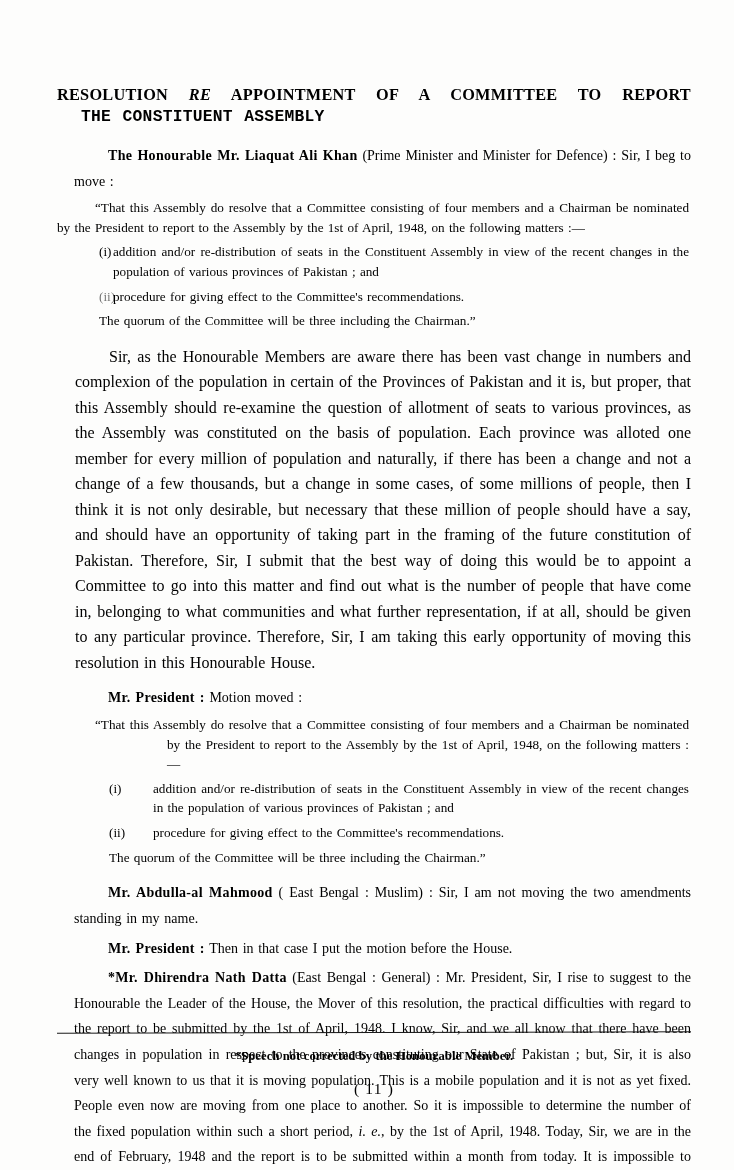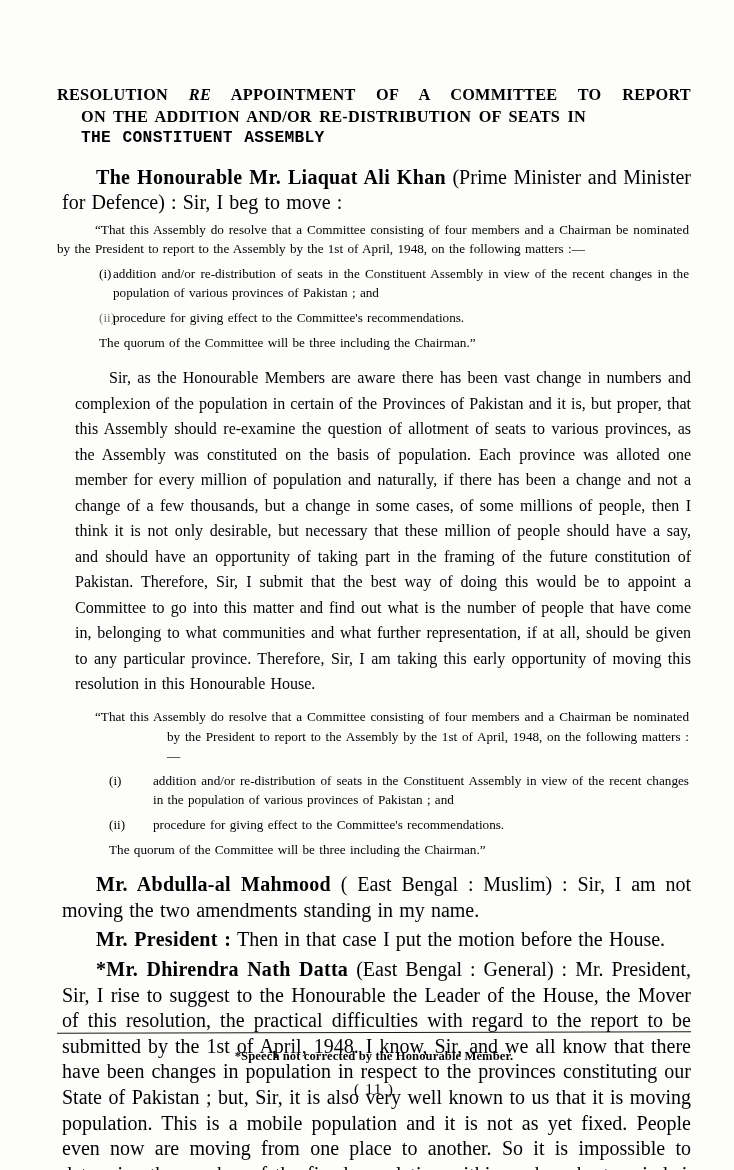--- a/index.html
+++ b/index.html
@@ -51,24 +51,24 @@
   }
   .doc-title .tline.l3 {
     padding-left: 24px;
     word-spacing: 1.5px;
     font-family: Liberation Mono, monospace;
   }
   .doc-title em { font-style: italic; }
 
   
   .speech {
-    font-size: 20px;
+    font-size: 14px;
     line-height: 25.6px;
     text-align: justify;
-    margin: 0 0 4px 5px;
+    margin: 0 0 4px 17px;
     word-spacing: 1.2px;
   }
   .speech.indent { text-indent: 34px; }
   .speaker {
     font-weight: bold;
     letter-spacing: 0.3px;
   }
 
   
   .body-par {
@@ -159,41 +159,41 @@
 </style>
 </head>
 <body>
 
 <div class="page">
 
   <div class="content">
 
     <h1 class="doc-title">
       <span class="tline l1"><span>RESOLUTION </span><em>RE</em><span> APPOINTMENT OF A COMMITTEE TO REPORT</span></span>
-      <span class="tline l2">ON THE ADDITION AND/OR RE-DISTRIBUTION OF SEATS IN</span>
       <span class="tline l3">THE CONSTITUENT ASSEMBLY</span>
     </h1>
 
     <p class="speech indent"><span class="speaker">The Honourable Mr. Liaquat Ali Khan</span><span> (Prime Minister and Minister for Defence) :  Sir, I beg to move :</span></p>
 
     <div class="quote q1">
       <p class="q-lead q-lead-wrap">“That this Assembly do resolve that a Committee consisting of four members and a Chairman be nominated by the President to report to the Assembly by the 1st of April, 1948, on the following matters :—</p>
       <div class="q-item">
         <span class="marker">(i)</span>
         <span class="qtext">addition and/or re-distribution of seats in the Constituent Assembly in view of the recent changes in the population of various provinces of Pakistan ; and</span>
       </div>
       <div class="q-item faded">
         <span class="marker">(ii)</span>
         <span class="qtext">procedure for giving effect to the Committee's recommendations.</span>
       </div>
       <p class="q-tail">The quorum of the Committee will be three including the Chairman.”</p>
     </div>
 
     <p class="body-par">Sir, as the Honourable Members are aware there has been vast change in numbers and complexion of the population in certain of the Provinces of Pakistan and it is, but proper, that this Assembly should re-examine the question of allotment of seats to various provinces, as the Assembly was constituted on the basis of population.  Each province was alloted one member for every million of population and naturally, if there has been a change and not a change of a few thousands, but a change in some cases, of some millions of people, then I think it is not only desirable, but necessary that these million of people should have a say, and should have an opportunity of taking part in the framing of the future constitution of Pakistan.  Therefore, Sir, I submit that the best way of doing this would be to appoint a Committee to go into this matter and find out what is the number of people that have come in, belonging to what communities and what further representation, if at all, should be given to any particular province.  Therefore, Sir, I am taking this early opportunity of moving this resolution in this Honourable House.</p>
 
+    <p class="speech indent"><span class="speaker">Mr. President :</span><span>  Motion moved :</span></p>
 
     <div class="quote q2">
       <p class="q-lead q-lead-wrap">“That this Assembly do resolve that a Committee consisting of four members and a Chairman be nominated by the President to report to the Assembly by the 1st of April, 1948, on the following matters :—</p>
       <div class="q-item">
         <span class="marker">(i)</span>
         <span class="qtext">addition and/or re-distribution of seats in the Constituent Assembly in view of the recent changes in the population of various provinces of Pakistan ; and</span>
       </div>
       <div class="q-item">
         <span class="marker">(ii)</span>
         <span class="qtext">procedure for giving effect to the Committee's recommendations.</span>

